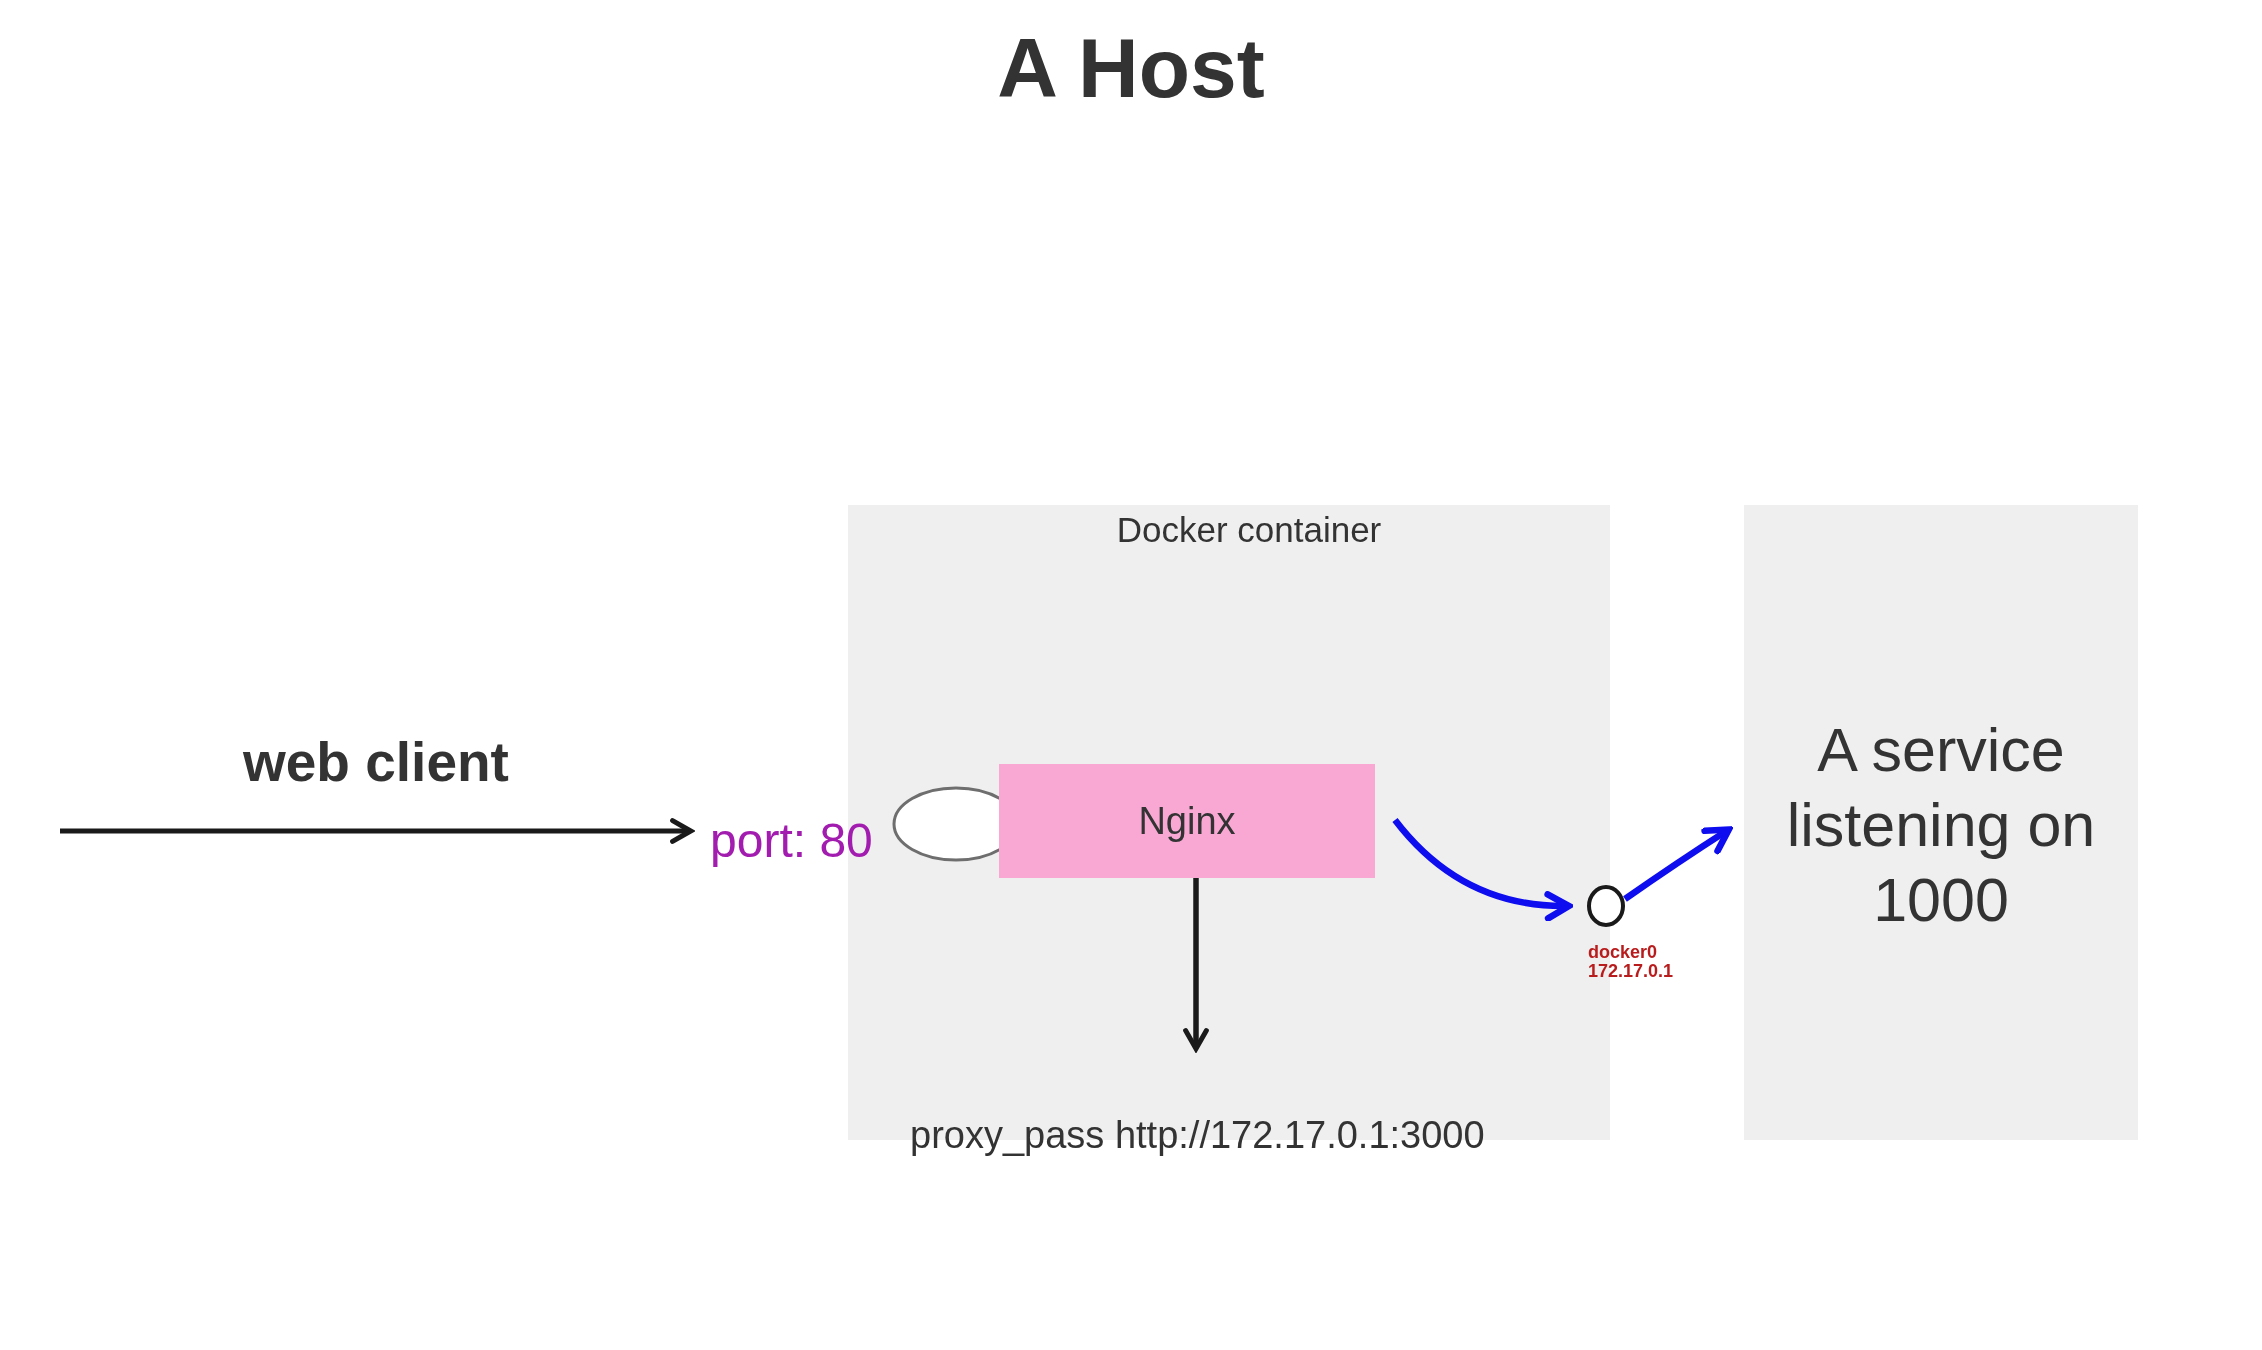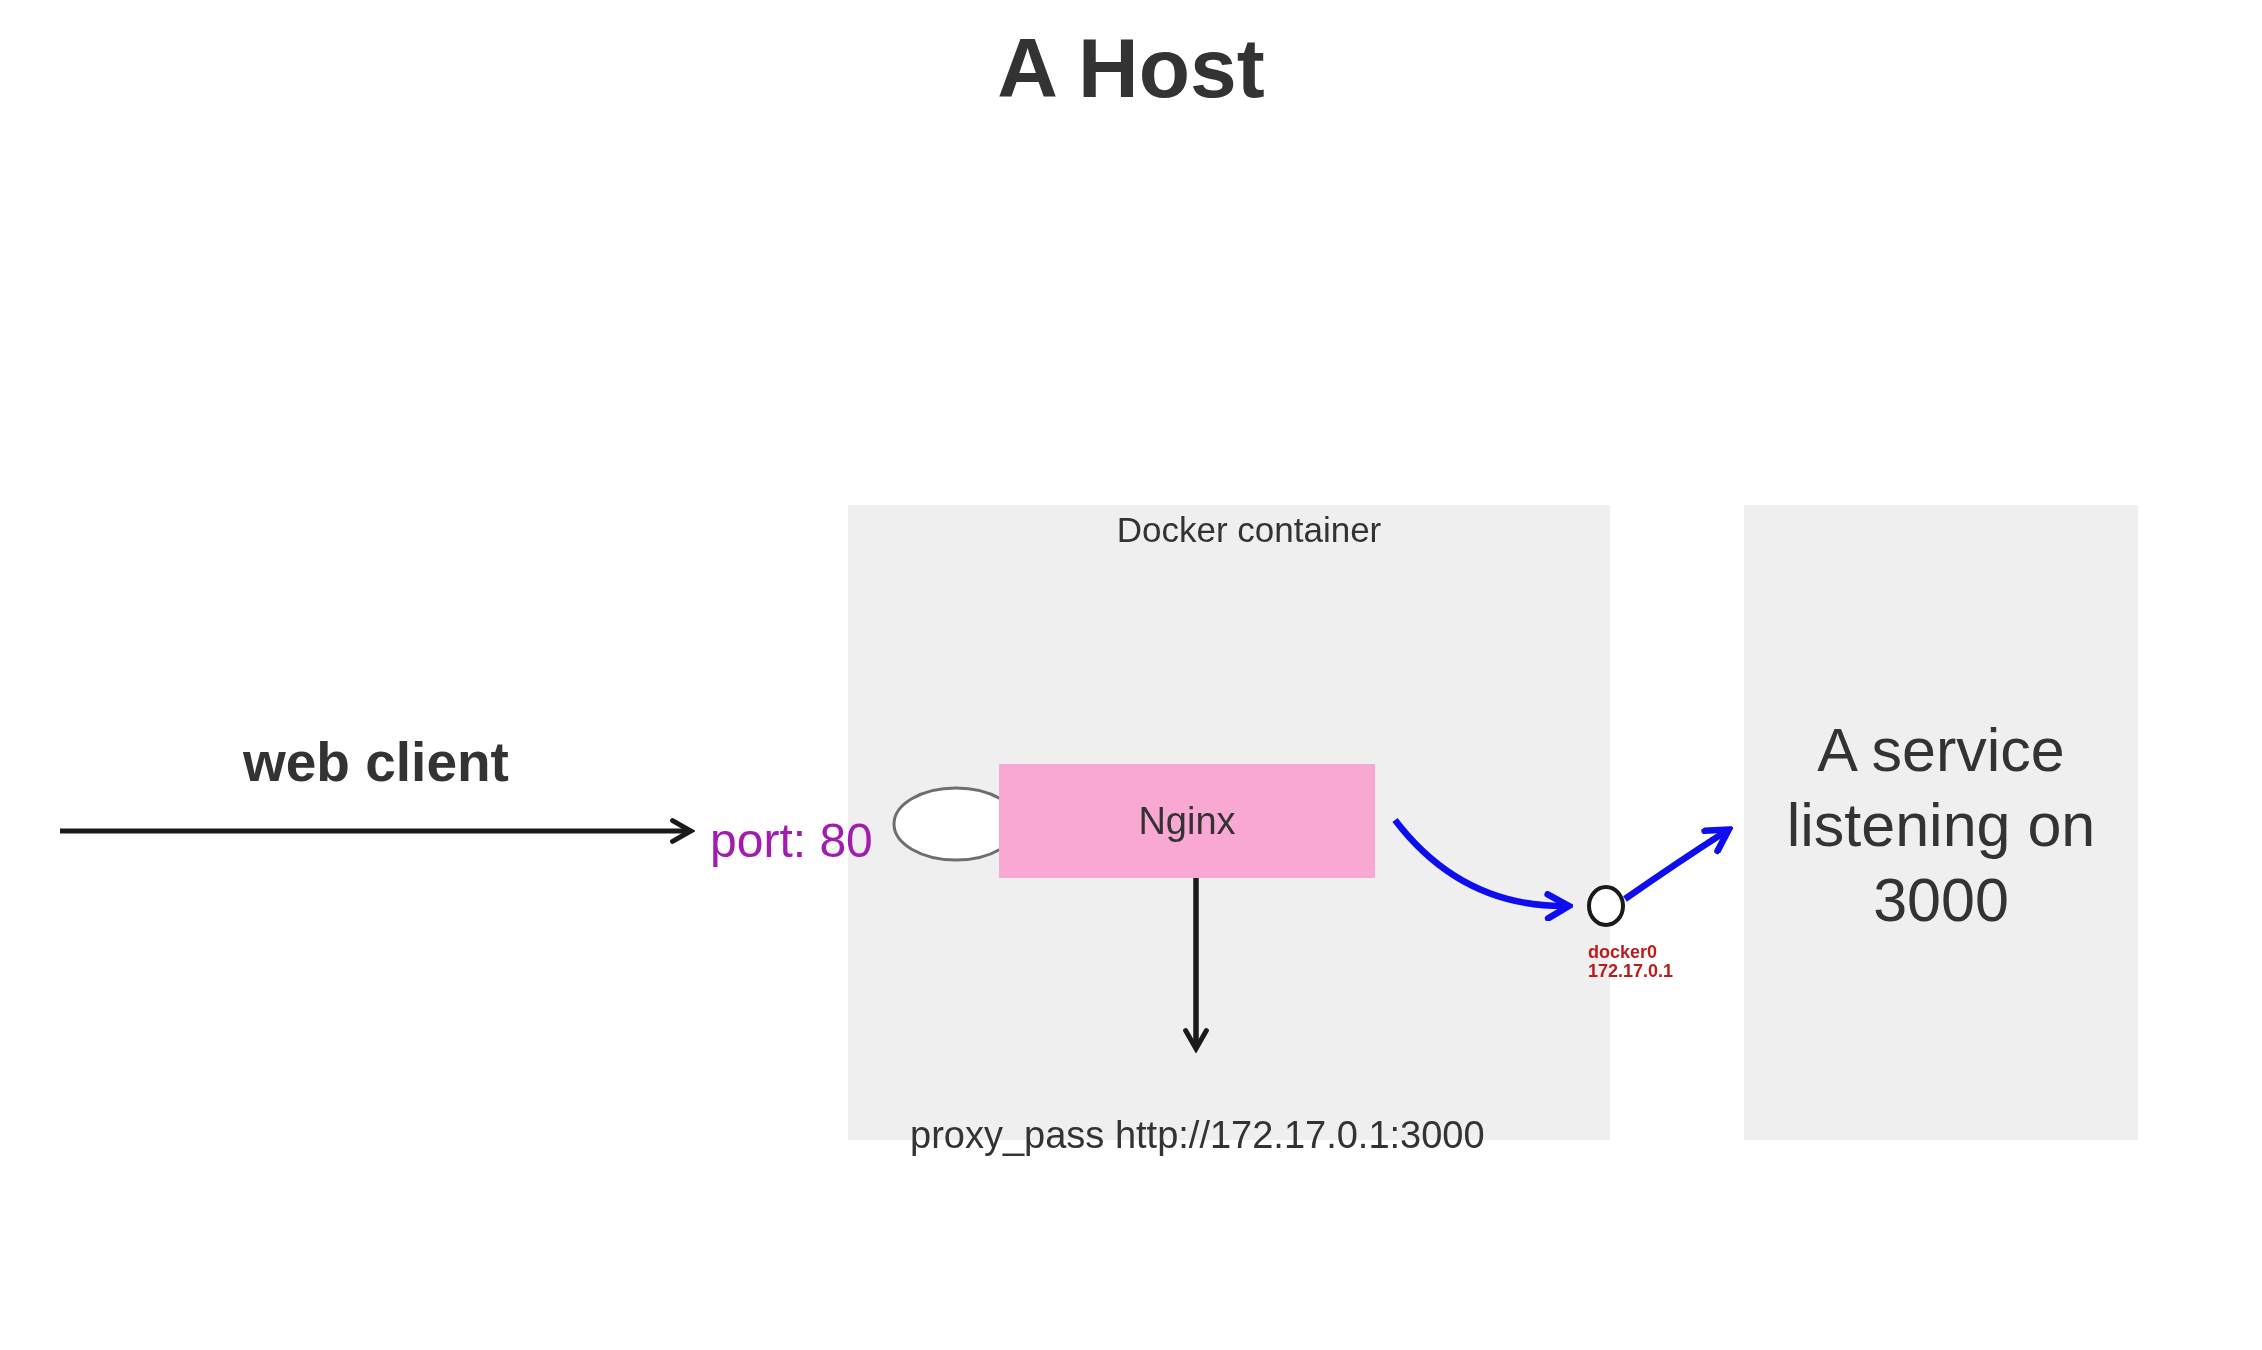--- a/index.html
+++ b/index.html
@@ -126,16 +126,16 @@
   <div id="proxy-pass" class="abs">proxy_pass http://172.17.0.1:3000</div>
 
   <div id="docker0-label" class="abs">
     <div>docker0</div>
     <div>172.17.0.1</div>
   </div>
 
   <div id="service-text" class="abs">
     <div>A service</div>
     <div>listening on</div>
-    <div>3000</div>
+    <div>1000</div>
   </div>
 
 </div>
 
 </body></html>

